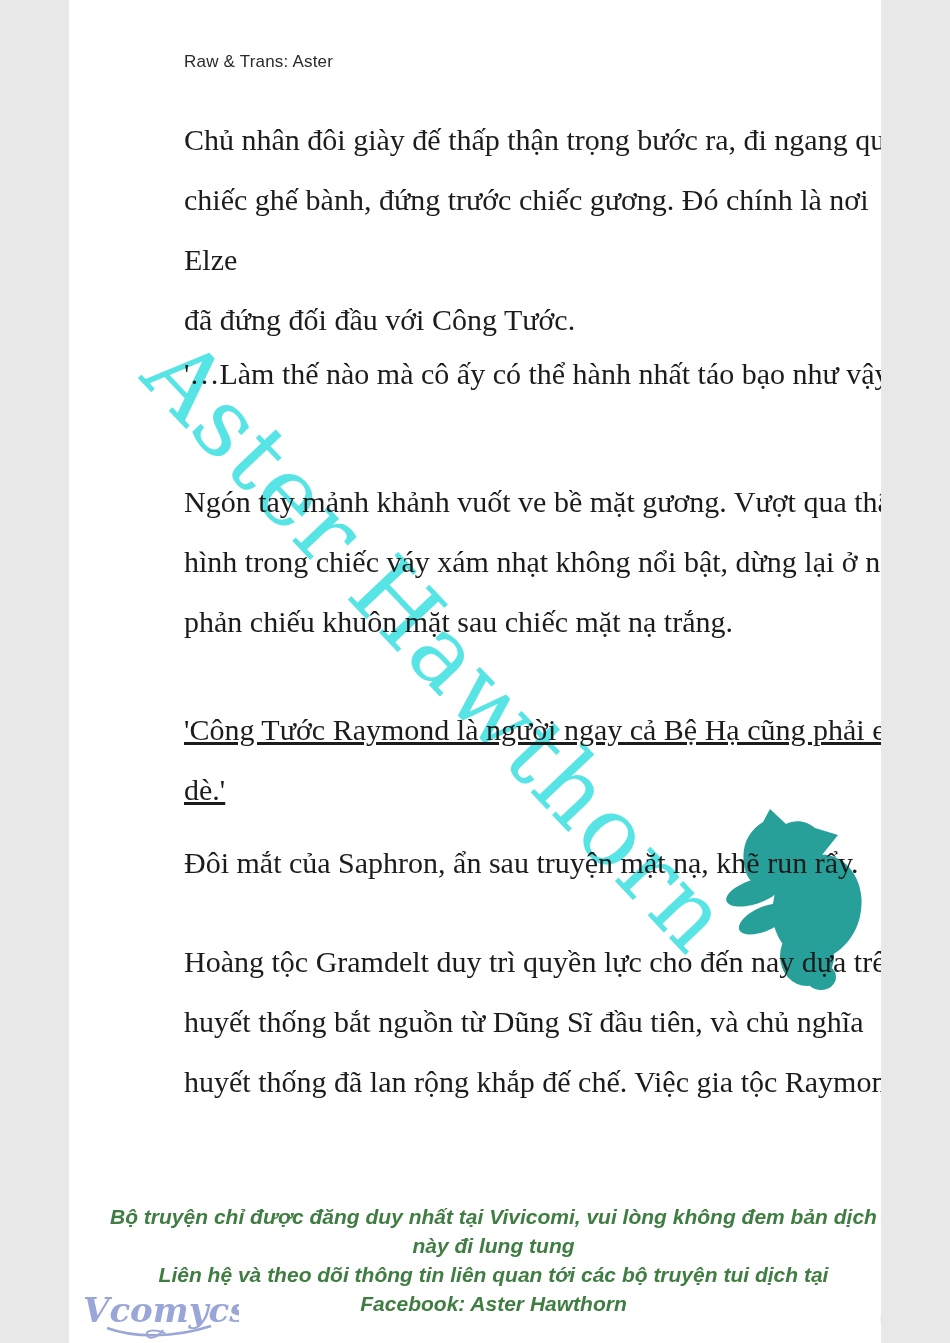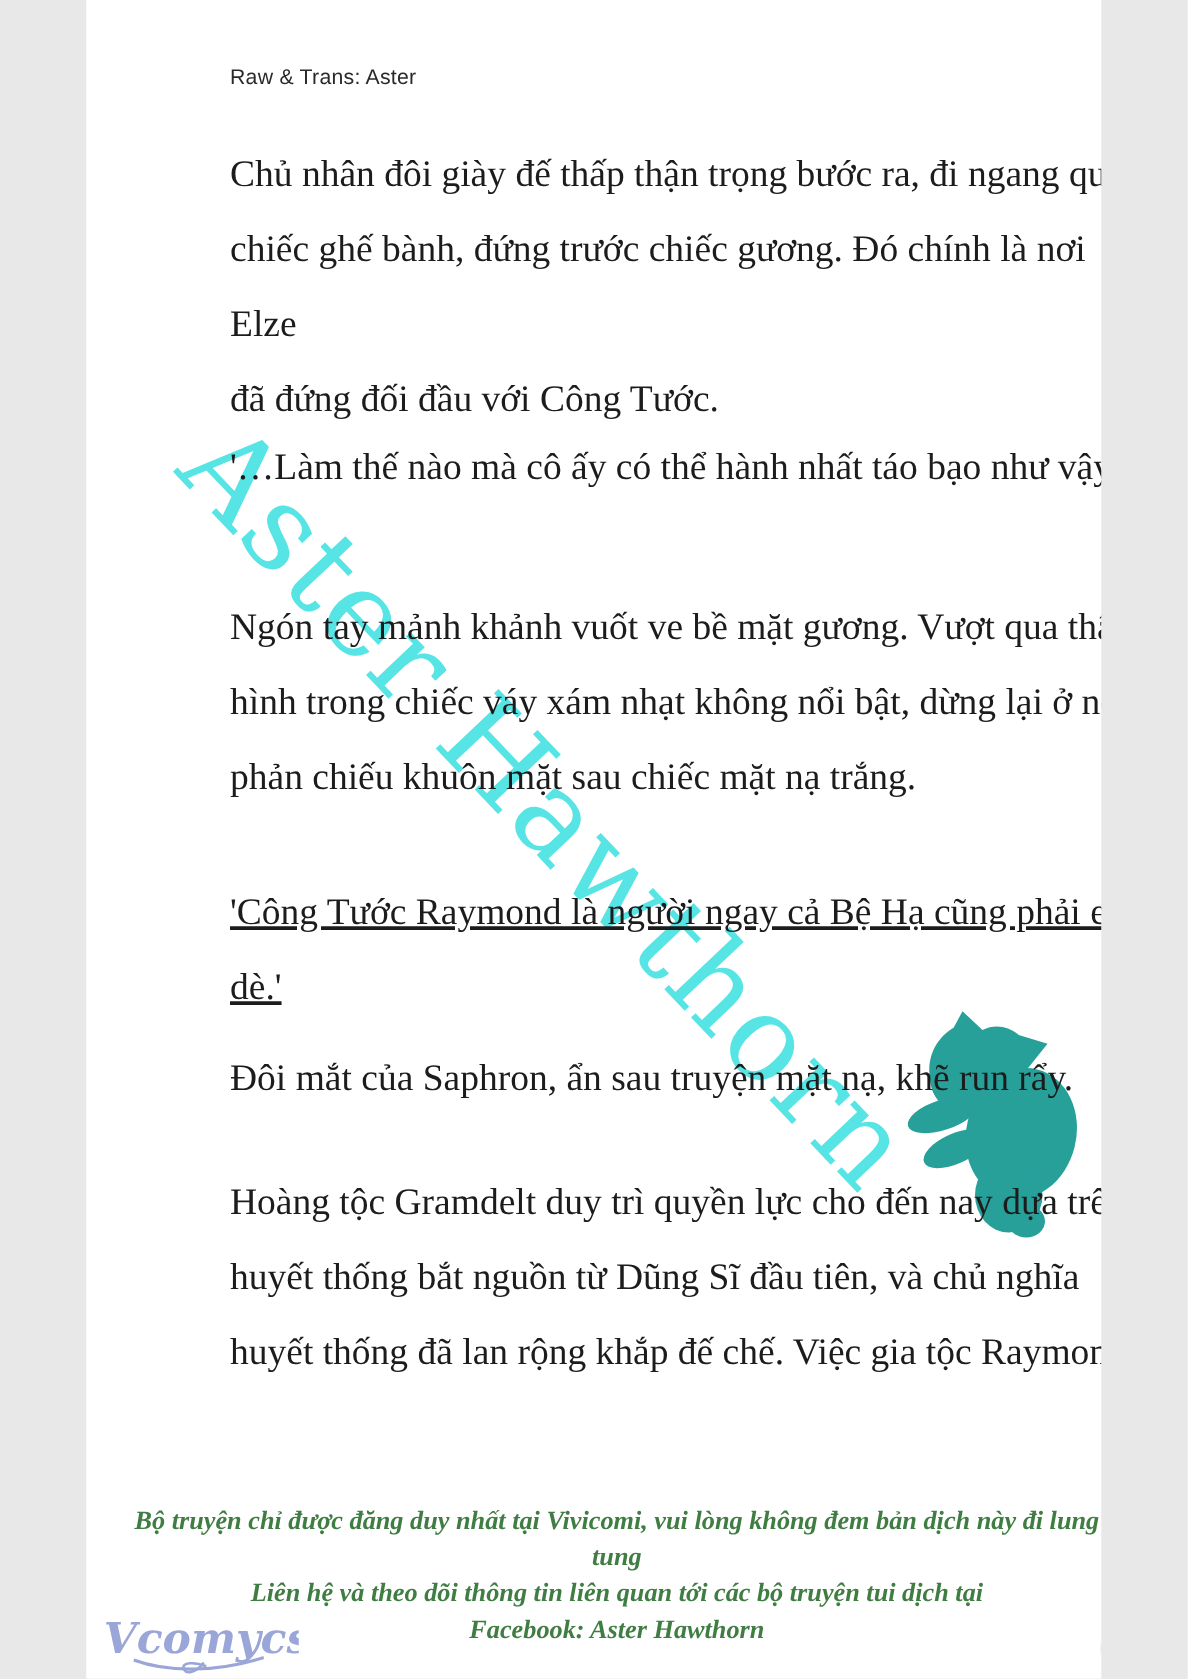--- a/index.html
+++ b/index.html
@@ -38,21 +38,21 @@
     z-index:3;
   }
   .p1{top:110px;} .p2{top:344px;} .p3{top:472px;}
   .p4{top:700px;text-decoration:underline;} .p5{top:833px;} .p6{top:932px;}
   
   .footer-note{
     position:absolute;left:0;top:1202px;width:100%;
     text-align:center;z-index:3;
   }
   .footer-note div{
-    font-family:Liberation Serif, serif;
+    font-family:Liberation Sans, sans-serif;
     font-style:italic;font-weight:bold;
     font-size:21px;line-height:29px;color:#3f7d42;padding-left:37px;
   }
   
   .logo{position:absolute;left:10px;top:1286px;z-index:3;}
   
   .site-tag{
     position:absolute;left:812px;top:1303px;z-index:3;
     font-family:"DejaVu Sans", sans-serif;
     font-weight:bold;font-size:27px;letter-spacing:.5px;

